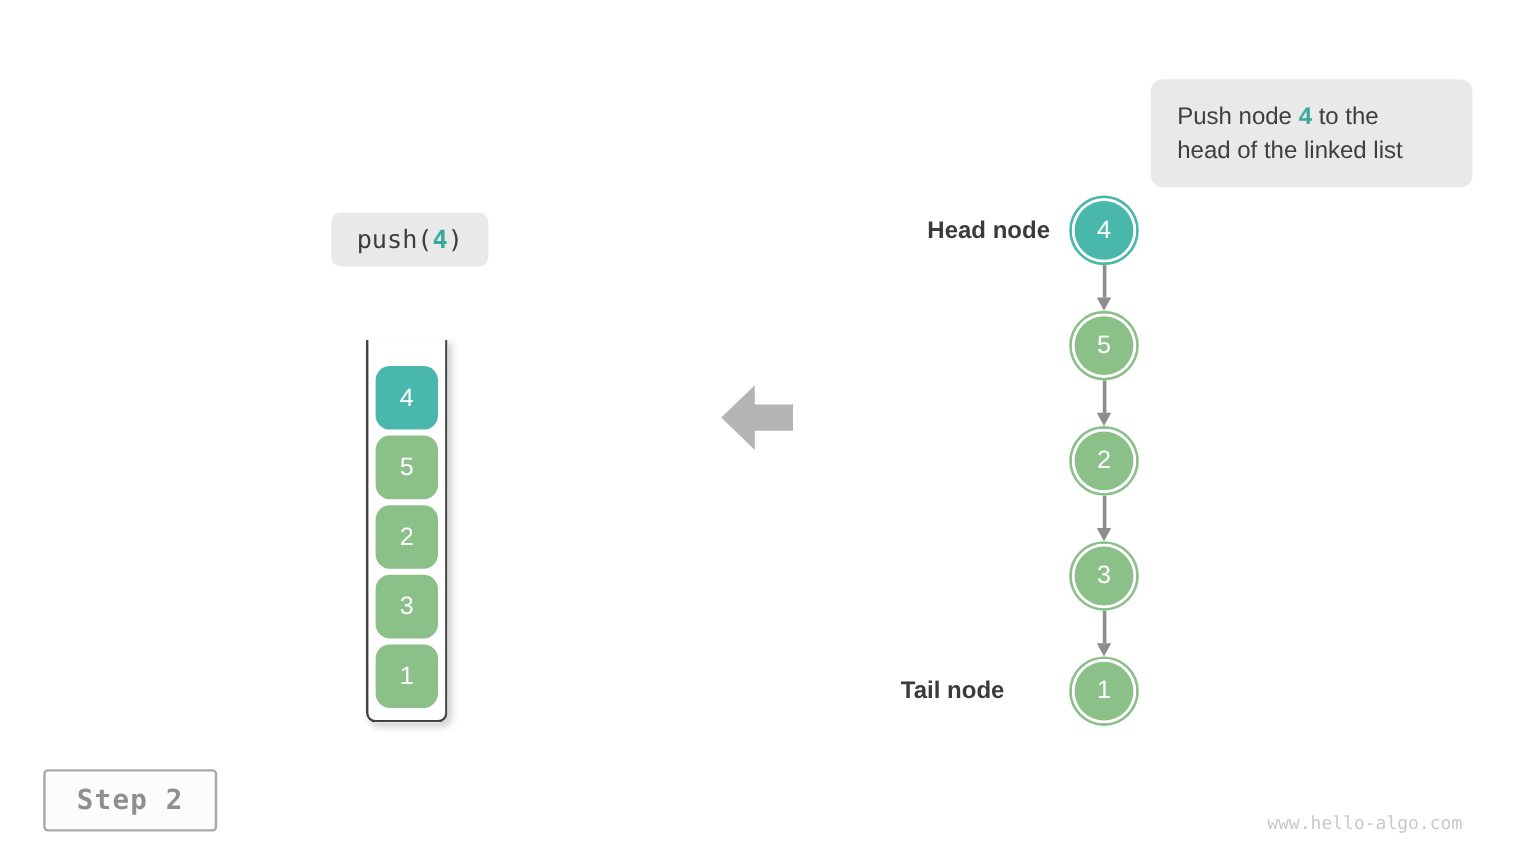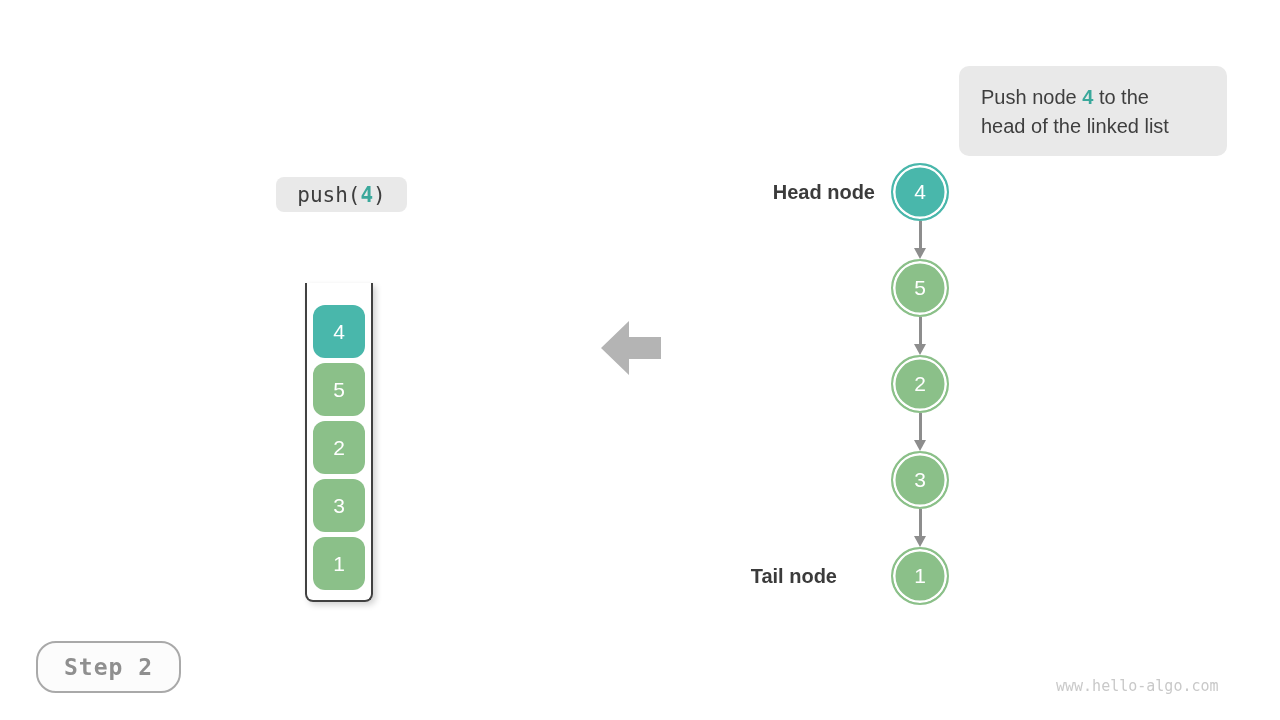--- a/index.html
+++ b/index.html
@@ -9,21 +9,21 @@
   }
   
   .tooltip{
     position:absolute;left:959px;top:66px;width:268px;height:90px;
     background:var(--chip_bg,#e9e9e9);border-radius:10px;box-sizing:border-box;
     padding:17px 0 0 22px;font-size:20px;line-height:29px;color:var(--dark_text,#3e3e3e);
   }
   .accent{color:var(--teal_text,#3aa89b);font-weight:bold;}
   
   .code-chip{
-    position:absolute;left:276px;top:177px;width:131px;height:35px;
+    position:absolute;left:276px;top:177px;width:131px;height:45px;
     background:var(--chip_bg,#e9e9e9);border-radius:8px;
     display:flex;align-items:center;justify-content:center;
     font-family:"DejaVu Sans Mono","Liberation Mono",monospace;
     font-size:21px;color:var(--dark_text,#3e3e3e);
   }
   
   .stack-wrap{
     position:absolute;left:305px;top:283px;width:68px;height:319px;box-sizing:border-box;
     border-left:2px solid #414141;border-right:2px solid #414141;border-bottom:2px solid #414141;
     border-radius:0 0 8px 8px;box-shadow:3px 3px 6px rgba(0,0,0,0.18);
@@ -66,21 +66,21 @@
   
   .node-label{
     position:absolute;width:215px;text-align:right;
     font-size:20px;font-weight:bold;color:#3b3b3b;
   }
   .head-label{left:660px;top:181px;}
   .tail-label{left:622px;top:565px;}
   
   .step-badge{
     position:absolute;left:36px;top:641px;width:145px;height:52px;box-sizing:border-box;
-    border:2px solid #a9a9a9;border-radius:20px;background:#fcfcfc;
+    border:2px solid #a9a9a9;border-radius:4px;background:#fcfcfc;
     display:flex;align-items:center;justify-content:center;
     font-family:"DejaVu Sans Mono","Liberation Mono",monospace;
     font-size:23px;font-weight:bold;color:#8f8f8f;letter-spacing:1px;
   }
   
   .watermark{
     position:absolute;left:1056px;top:677px;width:182px;text-align:left;
     font-family:"DejaVu Sans Mono","Liberation Mono",monospace;
     font-size:15px;color:var(--watermark_gray,#c9c9c9);
   }

